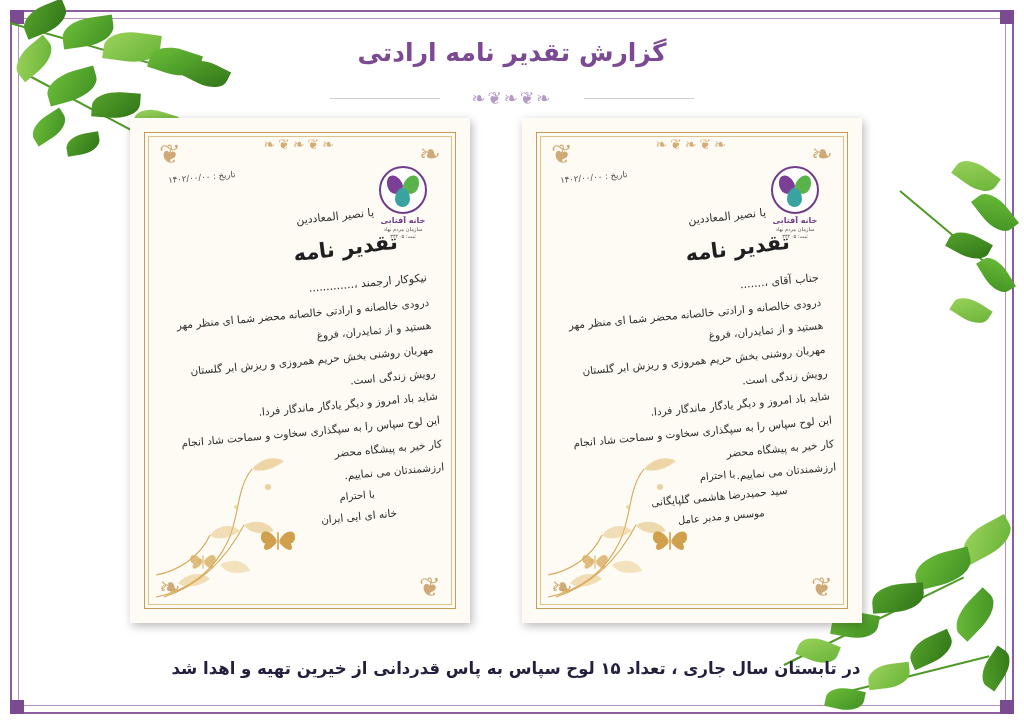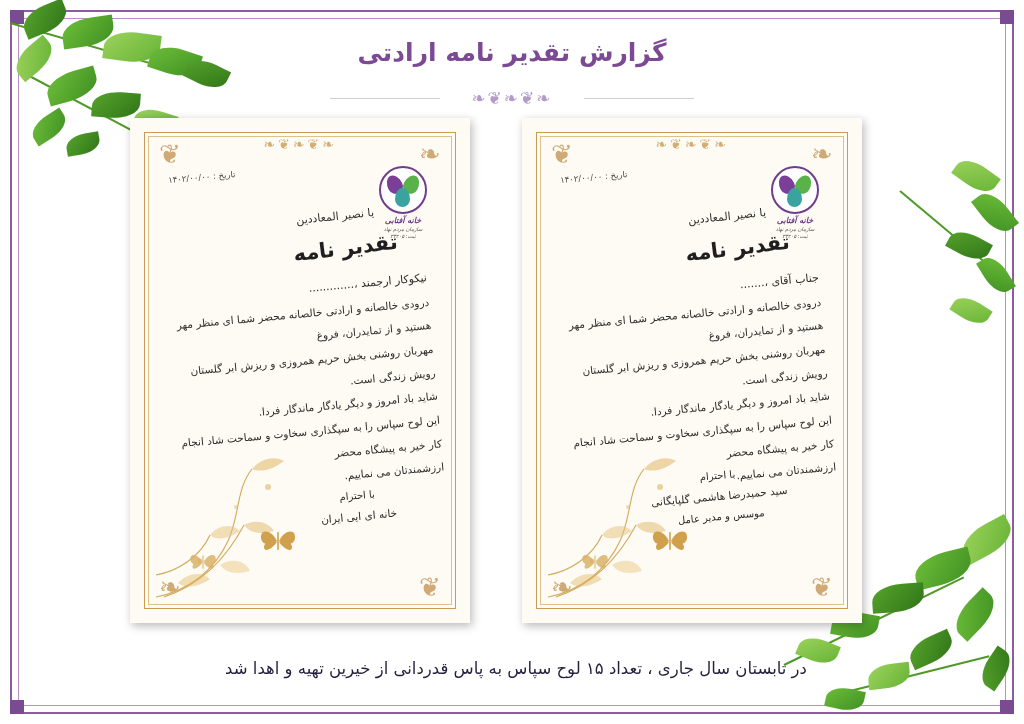--- a/index.html
+++ b/index.html
@@ -152,21 +152,20 @@
     transform: rotate(-5deg);
     white-space: nowrap;
   }
 
   .logo {
     position: absolute;
     top: 48px;
     right: 34px;
     width: 66px;
     text-align: center;
-    font-style: italic;
   }
   .logo-badge {
     width: 44px; height: 44px;
     margin: 0 auto 2px auto;
     border-radius: 50%;
     border: 2px solid #6f3d8c;
     position: relative;
     background: #fff;
     overflow: hidden;
   }
@@ -250,21 +249,21 @@
   }
 
   
   .caption {
     position: absolute;
     left: 0; right: 0;
     bottom: 46px;
     text-align: center;
     color: #231f3c;
     font-size: 16.5px;
-    font-weight: normal;
+    font-weight: bold;
     margin-left: 8px;
   }
 </style>
 </head>
 <body>
 
 <div id="page">
 
   <div class="frame-outer"></div>
   <div class="frame-inner"></div>

